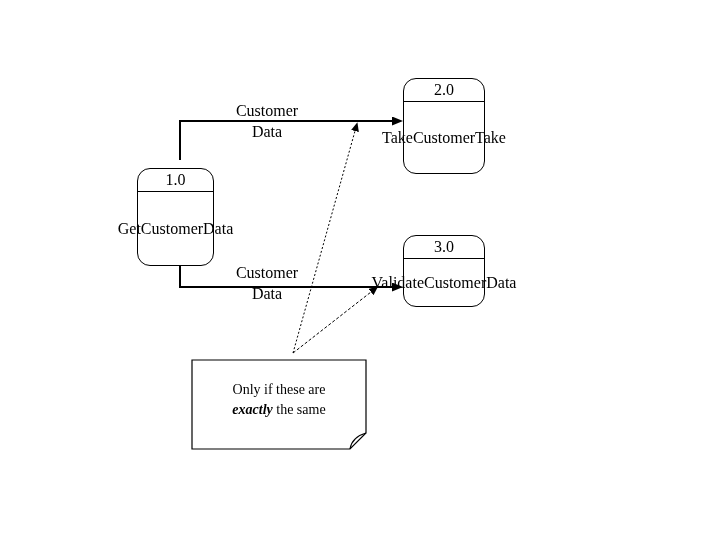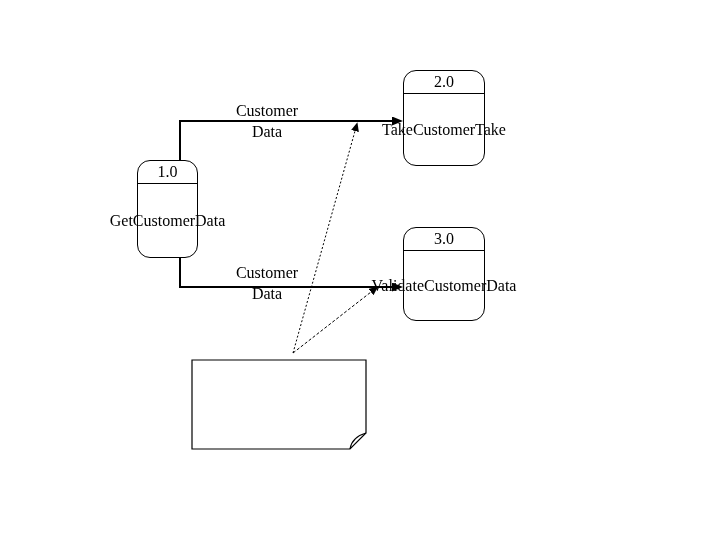--- a/index.html
+++ b/index.html
@@ -3,21 +3,21 @@
 <meta charset="utf-8">
 <style>
   html,body{margin:0;padding:0;background:#ffffff;}
   #slide{
     position:relative;width:720px;height:540px;background:#ffffff;
     font-family:"Liberation Serif","DejaVu Serif",serif;color:#000000;overflow:hidden;
   }
   #diagram-svg{position:absolute;left:0;top:0;width:720px;height:540px;}
   .process{
     position:absolute;border:1.5px solid #000;border-radius:13px;background:#fff;
-    box-sizing:border-box;display:flex;flex-direction:column;
+    box-sizing:border-box;display:flex;flex-direction:column;margin-top:8px;
   }
   .process-header{
     height:22px;border-bottom:1.5px solid #000;display:flex;align-items:center;
     justify-content:center;font-size:16px;flex:0 0 auto;
   }
   .process-body{
     flex:1 1 auto;display:flex;flex-direction:row;align-items:center;
     justify-content:center;font-size:16px;line-height:21px;text-align:center;
   }
   .flow-label{
@@ -47,21 +47,21 @@
     <path d="M180,160 L180,121 L392,121" fill="none" stroke="#000" stroke-width="2" marker-end="url(#arrow-big)"></path>
     <path d="M180,257 L180,287 L392,287" fill="none" stroke="#000" stroke-width="2" marker-end="url(#arrow-big)"></path>
 
     <path d="M293,353 L355,131" fill="none" stroke="#000" stroke-width="1" stroke-dasharray="2,2" marker-end="url(#arrow-small)"></path>
     <path d="M293,353 L371,292" fill="none" stroke="#000" stroke-width="1" stroke-dasharray="3,2" marker-end="url(#arrow-small)"></path>
 
     <polygon points="192,360 366,360 366,433 350,449 192,449" fill="#fff" stroke="#000" stroke-width="1.2"></polygon>
     <path d="M350,449 Q352,437 366,433" fill="none" stroke="#000" stroke-width="1.2"></path>
   </svg>
 
-  <div class="process" style="left:137px;top:160px;width:61px;height:98px;">
+  <div class="process" style="left:137px;top:160px;width:77px;height:98px;">
     <div class="process-header">
       <span>1.0</span>
     </div>
     <div class="process-body">
       <span>Get</span>
       <span>Customer</span>
       <span>Data</span>
     </div>
   </div>
 
@@ -69,34 +69,38 @@
     <div class="process-header">
       <span>2.0</span>
     </div>
     <div class="process-body">
       <span>Take</span>
       <span>Customer</span>
       <span>Take</span>
     </div>
   </div>
 
-  <div class="process" style="left:403px;top:227px;width:82px;height:94px;">
+  <div class="process" style="left:403px;top:227px;width:82px;height:72px;">
     <div class="process-header">
       <span>3.0</span>
     </div>
     <div class="process-body">
       <span>Validate</span>
       <span>Customer</span>
       <span>Data</span>
     </div>
   </div>
 
   <div class="flow-label" style="left:209px;top:100px;">
     <div>Customer</div>
     <div>Data</div>
   </div>
   <div class="flow-label" style="left:209px;top:262px;">
     <div>Customer</div>
     <div>Data</div>
   </div>
 
+  <div class="note-text" style="top:380px;">
+    <div>Only if these are</div>
+    <div><span class="note-emphasis">exactly</span><span> the same</span></div>
+  </div>
 
 </div>
 
 </body></html>

